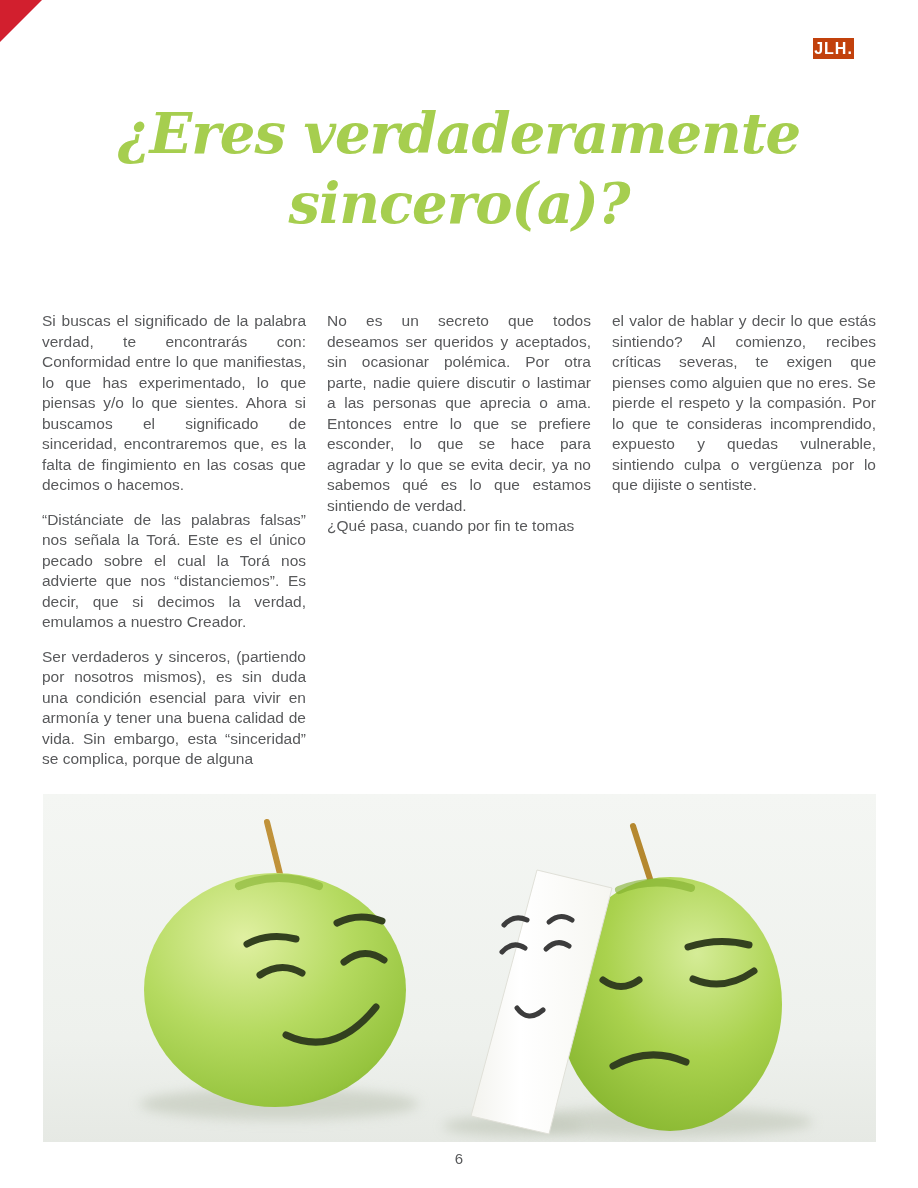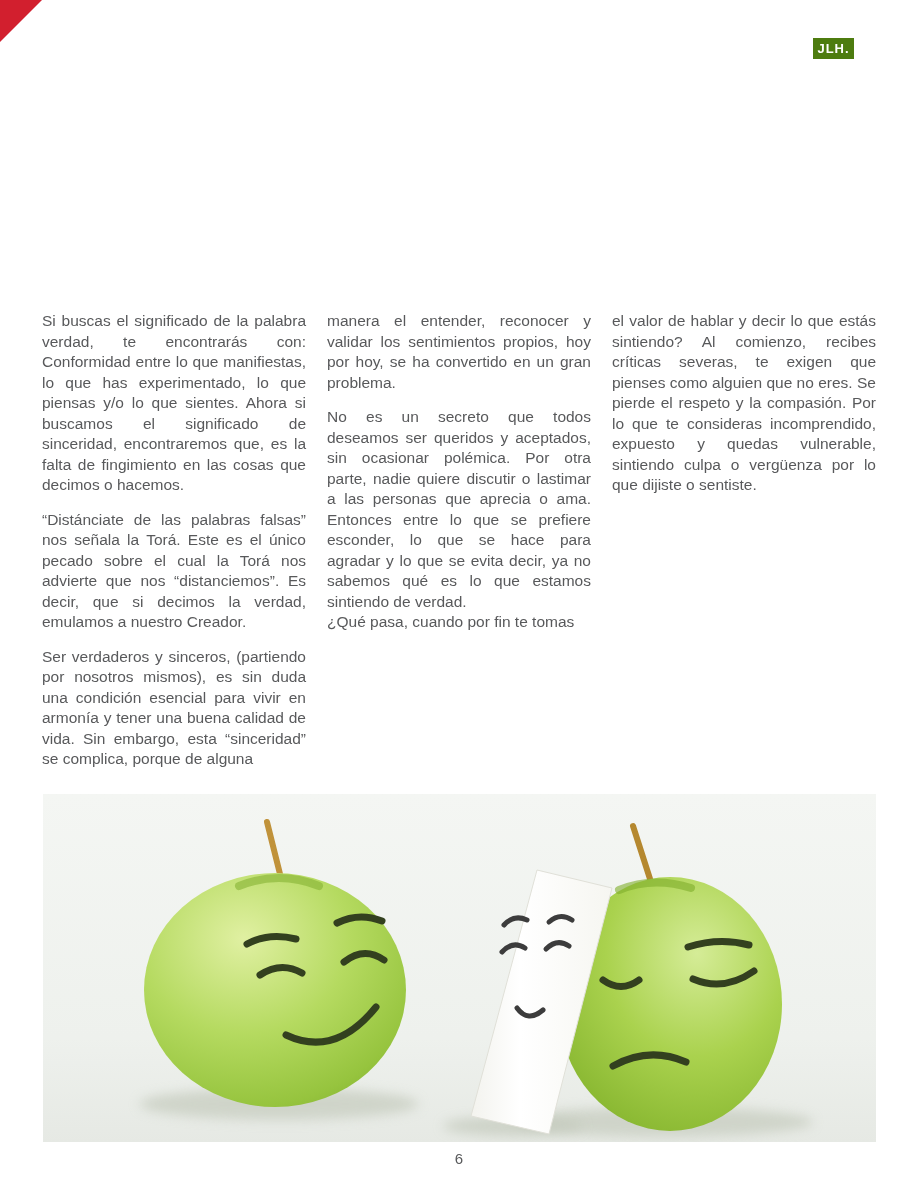--- a/index.html
+++ b/index.html
@@ -13,24 +13,24 @@
   }
   .corner-triangle {
     position:absolute; top:0; left:0;
     width:42px; height:42px;
     background:#d21f2e;
     clip-path:polygon(0 0, 100% 0, 0 100%);
   }
   .logo-badge {
     position:absolute; top:38px; left:813px;
     width:41px; height:21px;
-    background:#4d7c0f;
+    background:#c2410c;
     color:#ffffff;
     display:flex; align-items:center; justify-content:center;
-    font-size:13px; font-weight:bold; letter-spacing:1px;
+    font-size:16px; font-weight:bold; letter-spacing:1px;
     font-family:"Liberation Sans", sans-serif;
   }
   .title {
     position:absolute; top:98px; left:0; width:100%;
     text-align:center;
     font-family:"DejaVu Serif", serif;
     font-style:italic; font-weight:bold;
     font-size:56px; line-height:70px;
     color:#a6ce4f;
     letter-spacing:-1px;
@@ -64,29 +64,32 @@
 <body>
 
 <div class="page">
 
   <div class="corner-triangle"></div>
 
   <div class="logo-badge">
     <span>JLH.</span>
   </div>
 
+  <div class="title">
+    <div>¿Eres verdaderamente</div>
+    <div>sincero(a)?</div>
+  </div>
 
   <div class="columns">
     <div class="col">
       <p class="para gap">Si buscas el significado de la palabra verdad, te encontrarás con: Conformidad entre lo que manifiestas, lo que has experimentado, lo que piensas y/o lo que sientes.  Ahora si buscamos el significado de sinceridad, encontraremos que, es la falta de fingimiento en las cosas que decimos o hacemos.</p>
       <p class="para gap">“Distánciate de las palabras falsas” nos señala la Torá.  Este es el único pecado sobre el cual la Torá nos advierte que nos “distanciemos”. Es decir, que si decimos la verdad, emulamos a nuestro Creador.</p>
       <p class="para">Ser verdaderos y sinceros, (partiendo por nosotros mismos), es sin duda una condición esencial para vivir en armonía y tener una buena calidad de vida. Sin embargo, esta “sinceridad” se complica, porque de alguna</p>
     </div>
     <div class="col">
-      <p class="para gap">manera el entender, reconocer y validar los sentimientos propios, hoy por hoy, se ha convertido en un gran problema.</p>
       <p class="para">No es un secreto que todos deseamos ser queridos y aceptados, sin ocasionar polémica. Por otra parte, nadie quiere discutir o lastimar a las personas que aprecia o ama. Entonces entre lo que se prefiere esconder, lo que se hace para agradar y lo que se evita decir, ya no sabemos qué es lo que estamos sintiendo de verdad.</p>
       <p class="para">¿Qué pasa, cuando por fin te tomas</p>
     </div>
     <div class="col">
       <p class="para">el valor de hablar y decir lo que estás sintiendo? Al comienzo, recibes críticas severas, te exigen que pienses como alguien que no eres. Se pierde el respeto y la compasión. Por lo que te consideras incomprendido, expuesto y quedas vulnerable, sintiendo culpa o vergüenza por lo que dijiste o sentiste.</p>
     </div>
   </div>
 
   <div class="photo">
     <svg width="833" height="348" viewBox="0 0 833 348" xmlns="http://www.w3.org/2000/svg">

